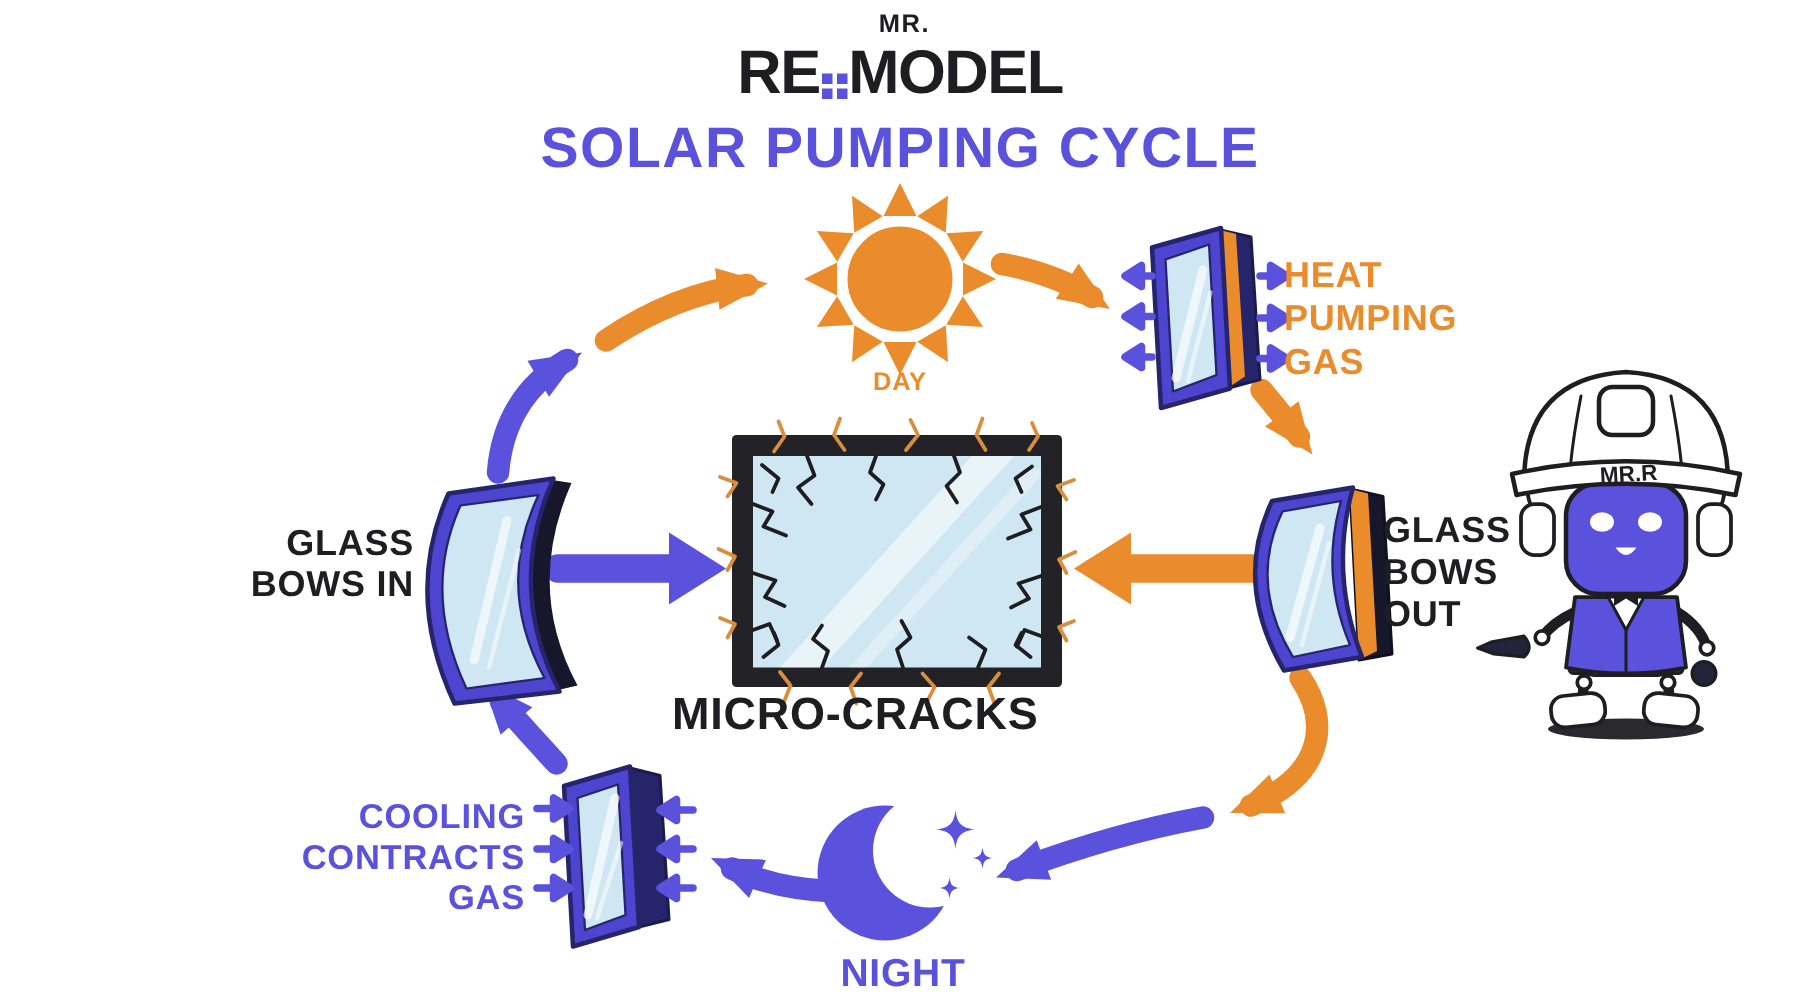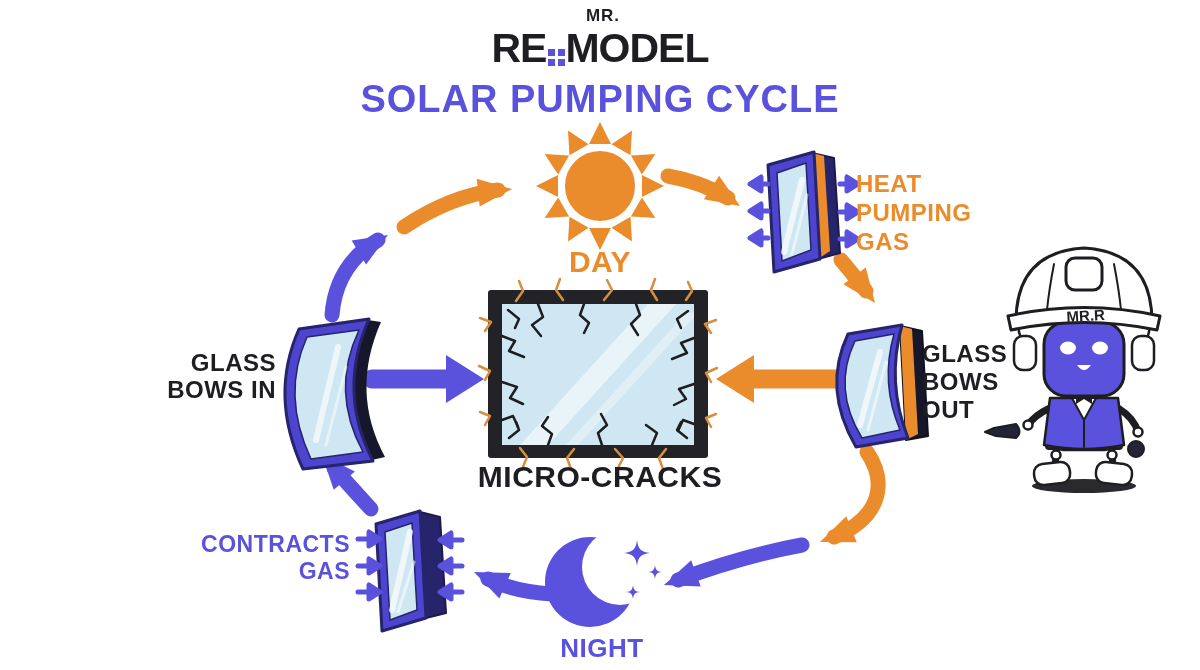--- a/index.html
+++ b/index.html
@@ -20,27 +20,27 @@
   .brand-grid{position:absolute;right:-19px;bottom:5px;width:17px;height:17px;
     background:
       linear-gradient(var(--purple),var(--purple)) 0 0 / 7px 7px no-repeat,
       linear-gradient(var(--purple),var(--purple)) 10px 0 / 7px 7px no-repeat,
       linear-gradient(var(--purple),var(--purple)) 0 10px / 7px 7px no-repeat,
       linear-gradient(var(--purple),var(--purple)) 10px 10px / 7px 7px no-repeat;}
   .page-title{position:absolute;left:0;right:0;top:78px;text-align:center;
     font-size:38px;font-weight:800;letter-spacing:1px;color:var(--purple);}
   
   .lbl{position:absolute;font-weight:700;letter-spacing:.5px;}
-  .lbl-day{left:540px;top:245px;width:120px;text-align:center;font-size:30px;color:var(--orange);}
+  .lbl-day{left:540px;top:245px;width:120px;text-align:center;font-size:17px;color:var(--orange);}
   .lbl-night{left:538px;top:633px;width:128px;text-align:center;font-size:26px;color:var(--purple);}
   .lbl-heat{left:856px;top:169px;font-size:24px;line-height:29px;color:var(--orange);}
   .lbl-bows-out{left:922px;top:340px;font-size:24px;line-height:28px;color:var(--ink);}
   .lbl-bows-in{left:148px;top:349px;width:128px;text-align:right;font-size:24px;line-height:27px;color:var(--ink);}
   .lbl-cooling{left:188px;top:531px;width:162px;text-align:right;font-size:23px;line-height:27px;color:var(--purple);}
-  .lbl-center{left:448px;top:461px;width:304px;text-align:center;font-size:30px;line-height:32px;
+  .lbl-center{left:448px;top:461px;width:304px;font-size:30px;line-height:32px;
     font-weight:900;color:var(--ink);}
   svg{position:absolute;left:0;top:0;}
   svg text{font-family:"Liberation Sans",sans-serif;}
 </style>
 </head>
 <body>
 
 <div class="stage">
 
   <div class="brand-wrap">
@@ -295,20 +295,21 @@
     <div>BOWS</div>
     <div>OUT</div>
   </div>
 
   <div class="lbl lbl-bows-in">
     <div>GLASS</div>
     <div>BOWS IN</div>
   </div>
 
   <div class="lbl lbl-cooling">
+    <div>COOLING</div>
     <div>CONTRACTS</div>
     <div>GAS</div>
   </div>
 
   <div class="lbl lbl-center">
     <div>MICRO-CRACKS</div>
   </div>
 
 </div>
 

